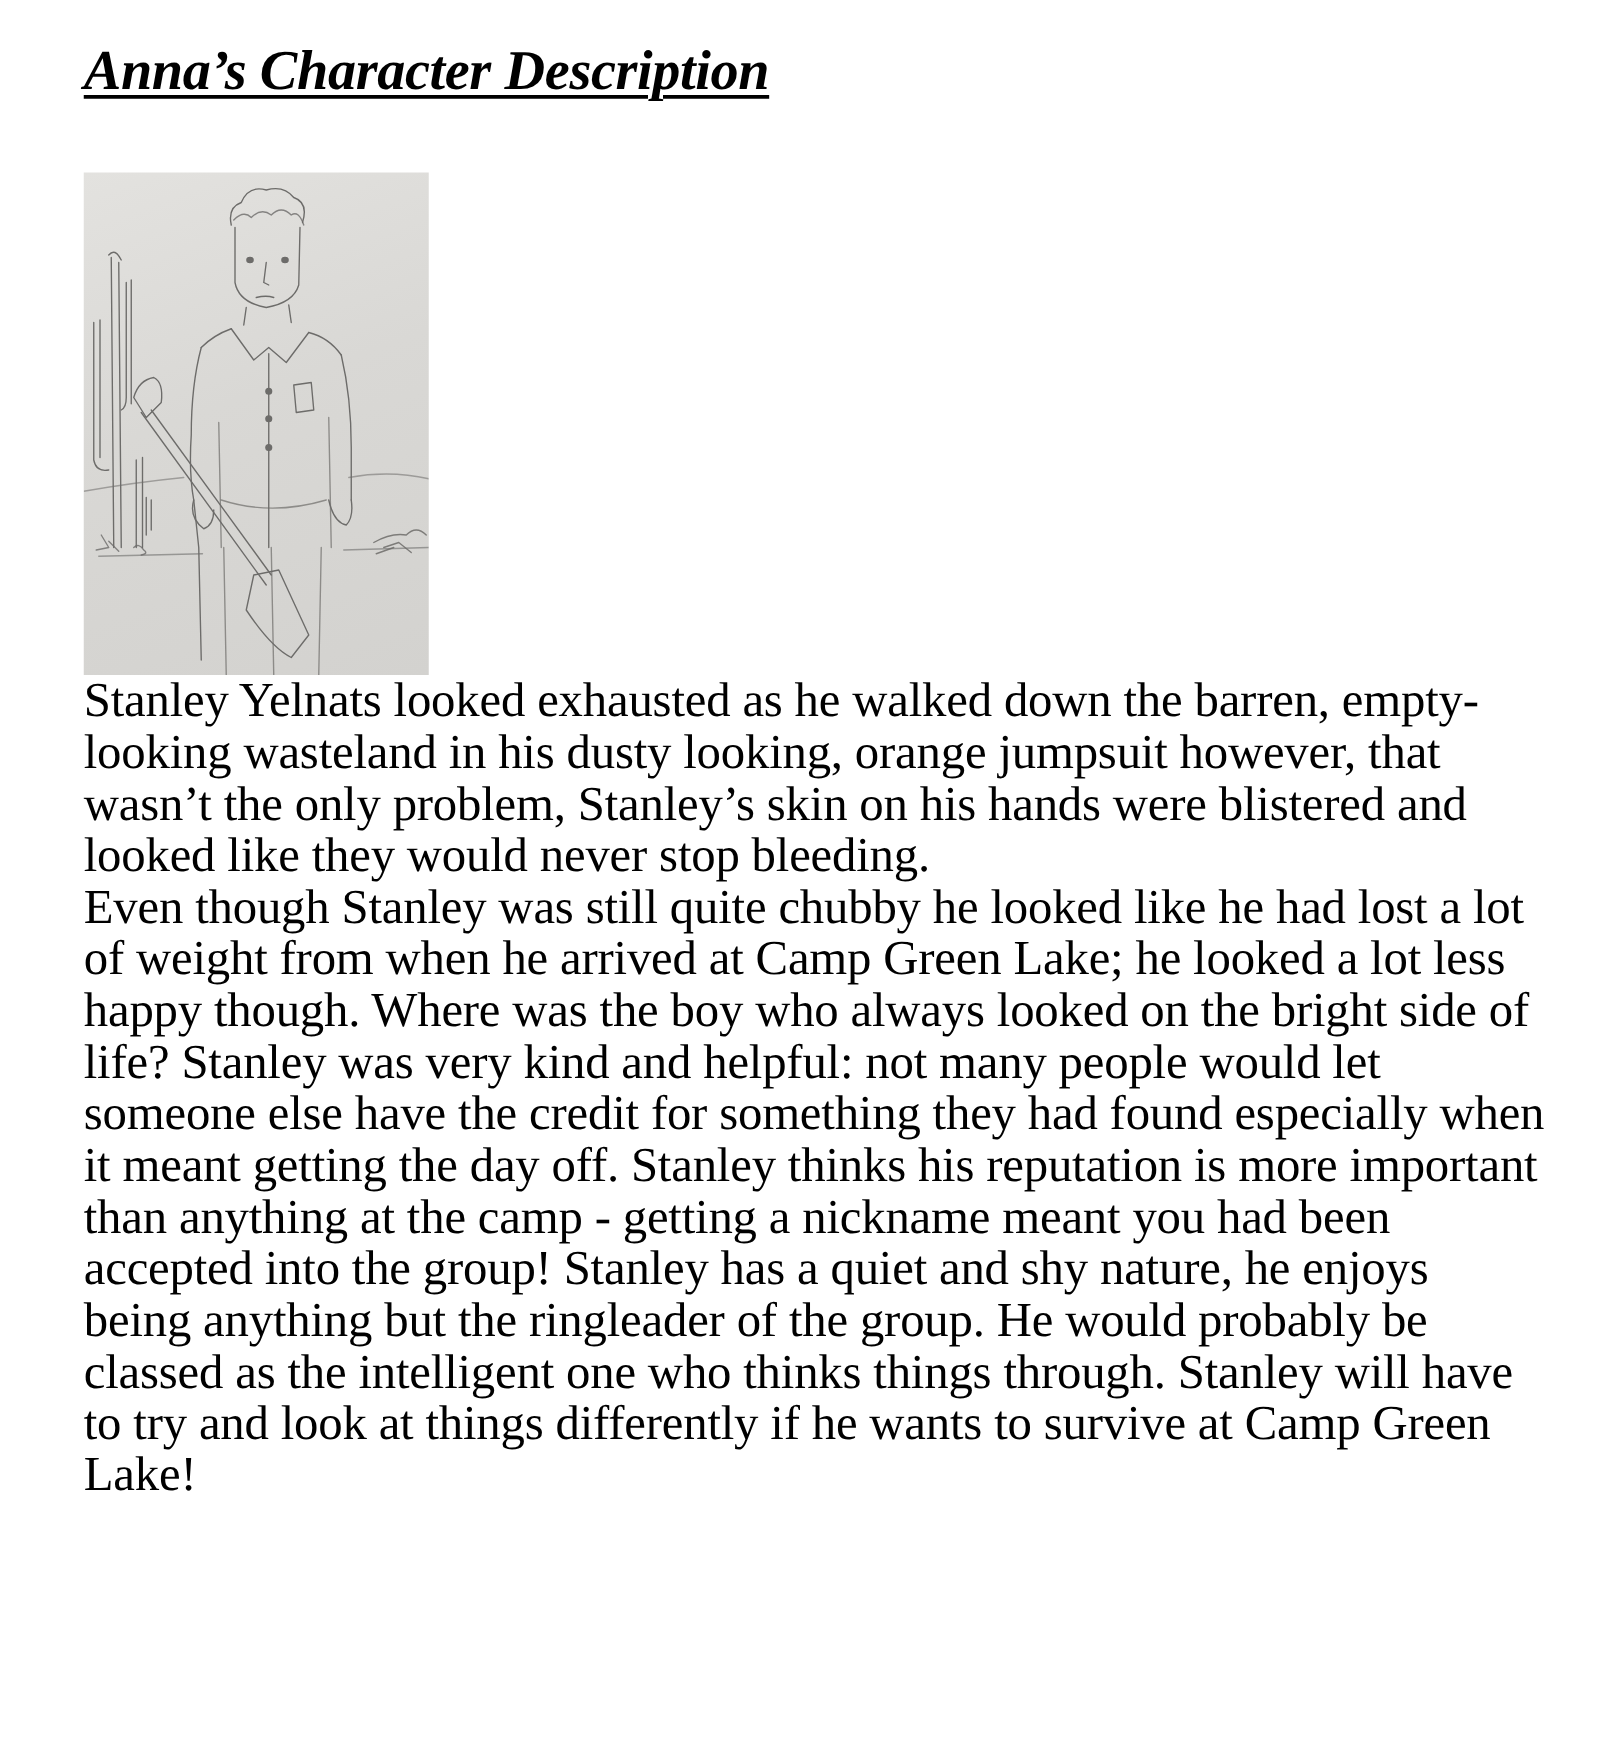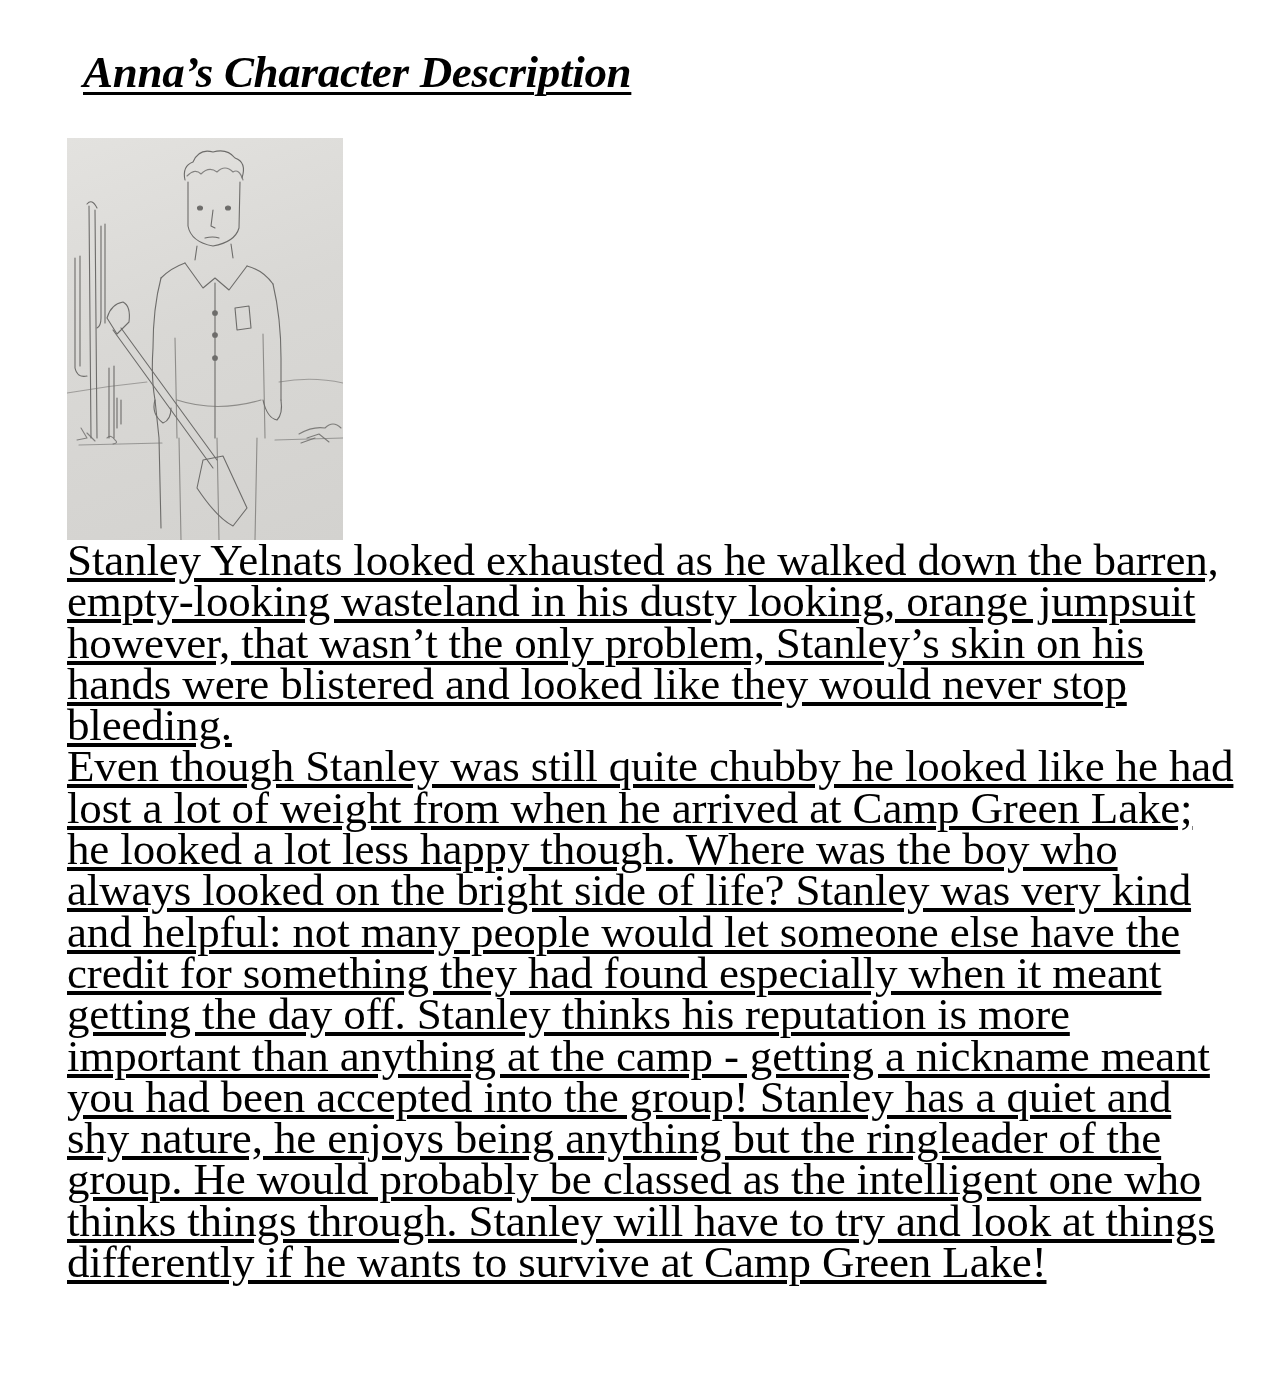--- a/index.html
+++ b/index.html
@@ -18,21 +18,21 @@
     .page {
       position: absolute;
       left: 67px;
       top: 0;
       width: 1170px;
     }
     .title {
       position: absolute;
       left: 0;
       top: 30px;
-      margin: 16px;
+      margin: 0;
       font-size: 45px;
       font-weight: bold;
       font-style: italic;
       text-decoration: underline;
       text-decoration-thickness: 3px;
       text-underline-offset: 5px;
       line-height: 52px;
       white-space: nowrap;
       letter-spacing: -0.3px;
     }
@@ -48,24 +48,23 @@
     .sketch svg {
       width: 100%;
       height: 100%;
       display: block;
     }
     .body-text {
       position: absolute;
       left: 0;
       top: 540px;
       width: 1170px;
-      font-size: 45px;
+      font-size: 39px;
       line-height: 41.3px;
       letter-spacing: -0.15px;
-      text-decoration: underline;
     }
     .body-text p {
       margin: 0;
     }
   </style>
 </head>
 <body>
 
 <div class="page">
   <h1 class="title">Anna’s Character Description</h1>

